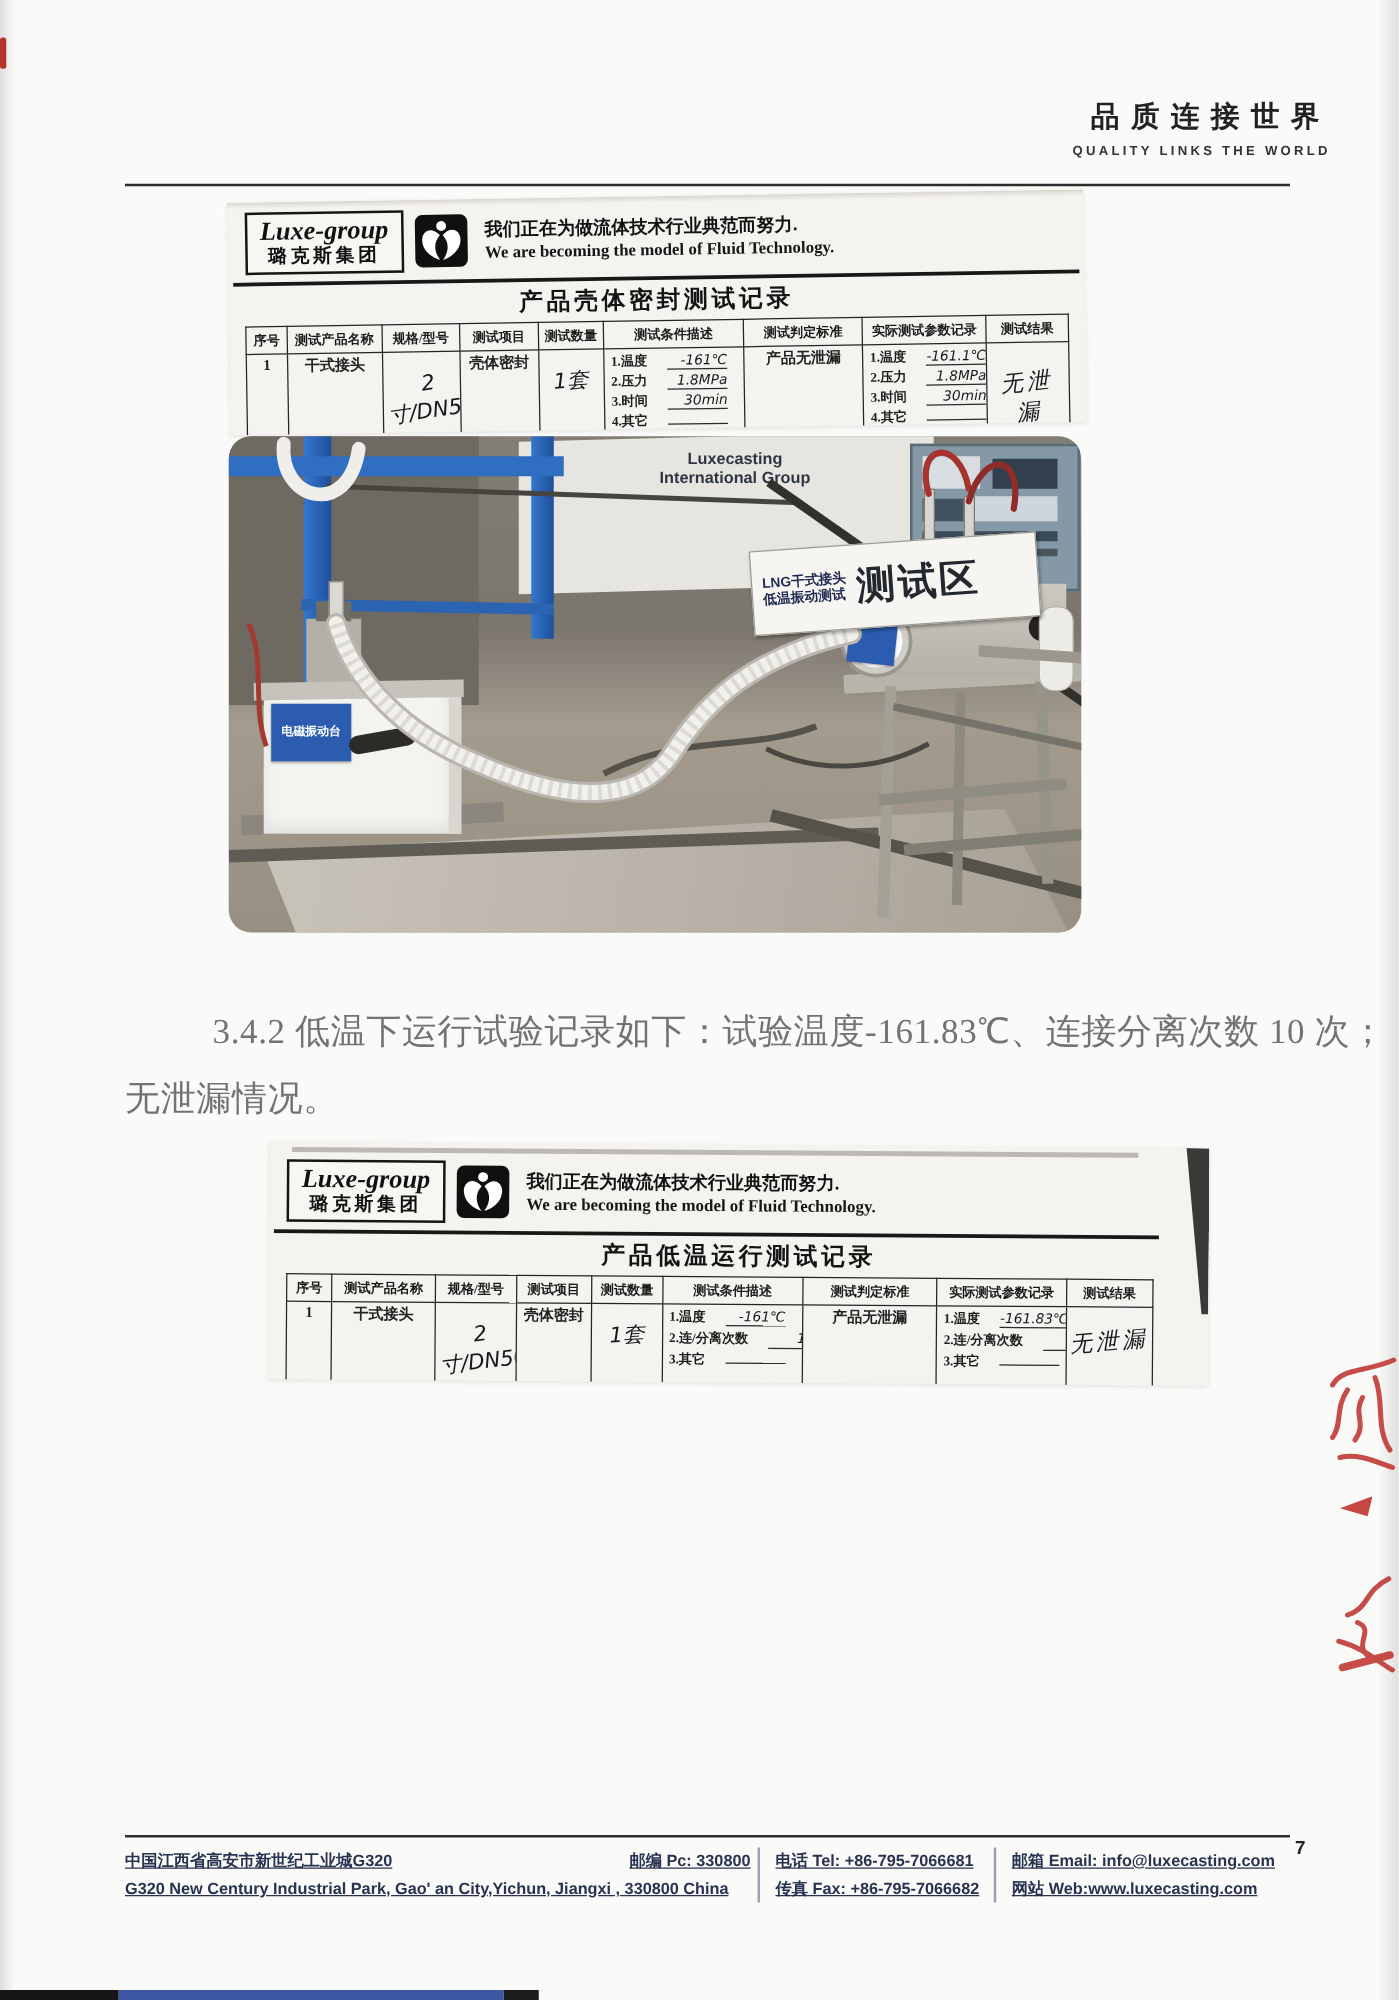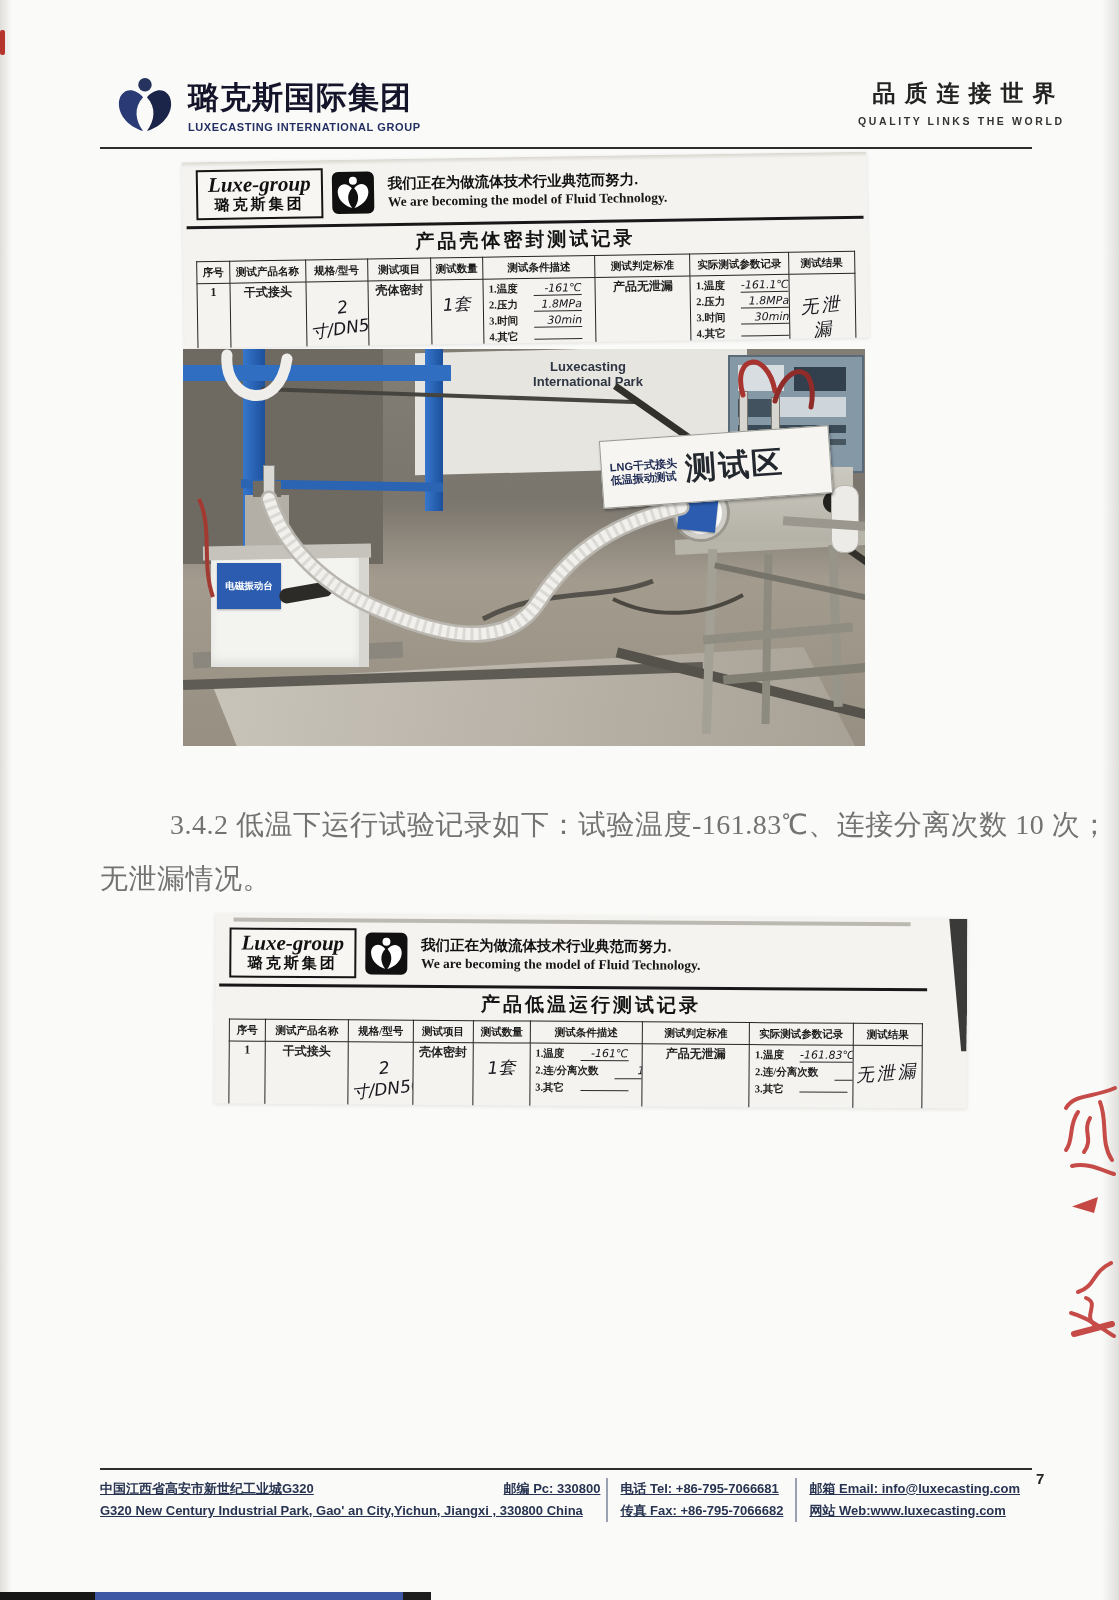--- a/index.html
+++ b/index.html
@@ -40,21 +40,21 @@
   .hw{font-family:"DejaVu Sans",sans-serif;font-style:italic;font-weight:500;color:#17171d;}
   .hw-spec{display:inline-block;font-size:17px;transform:rotate(-7deg);margin-top:14px;}
   .hw-qty{display:inline-block;font-size:17px;transform:rotate(-3deg);margin-top:12px;}
   .hw-res{display:inline-block;font-size:18px;transform:rotate(-5deg);margin-top:18px;letter-spacing:3px;}
   .cut td{border-bottom:none;}
 
   
   .para{font-family:"Liberation Serif",serif;font-size:28px;color:#737373;letter-spacing:.5px;white-space:nowrap;}
 
   
-  .photo{background:linear-gradient(180deg,#827d75 0%,#7a756d 38%,#a39b8e 58%,#978f82 100%);overflow:hidden;}
+  .photo{background:linear-gradient(180deg,#827d75 0%,#7a756d 38%,#a39b8e 58%,#978f82 100%);overflow:hidden;border-radius:18px;}
   .photo-walltext{text-align:center;color:#2e3644;font-weight:bold;font-size:13px;line-height:15px;}
   .sign{background:#f6f5f1;border:1px solid #9a9a94;box-shadow:1px 2px 3px rgba(0,0,0,.35);
         display:flex;align-items:center;padding:4px 8px;}
   .sign-small{font-size:11px;font-weight:bold;color:#1e2a52;line-height:13px;white-space:nowrap;}
   .sign-big{font-size:31px;font-weight:900;color:#23282f;letter-spacing:2px;margin-left:8px;}
   .bluelabel{background:#2b5cb0;color:#fff;font-weight:bold;box-shadow:0 1px 2px rgba(0,0,0,.3);}
 
   
   .ft{color:#273350;font-weight:bold;font-size:13px;line-height:22px;white-space:nowrap;text-decoration:underline;}
   .ft-group{padding:0 12px;}
@@ -66,33 +66,20 @@
 </style>
 </head>
 <body>
 
 <div class="page">
 
   <div class="abs edgeL" style="left:0;top:0;width:12px;height:1600px;opacity:.75;"></div>
   <div class="abs edgeR" style="left:1102px;top:0;width:17px;height:1600px;opacity:.8;"></div>
   <div class="abs" style="left:0;top:30px;width:5px;height:25px;background:#b5342c;border-radius:2px;"></div>
 
-  <div class="abs" style="left:116px;top:72px;width:430px;height:66px;display:flex;align-items:center;">
-    <span style="width:58px;height:60px;display:inline-block;">
-      <svg viewBox="0 0 60 60" width="58" height="60">
-        <circle cx="30" cy="9" r="7" fill="#27335f"></circle>
-        <path d="M28,22 C16,8 2,16 3,30 C4,45 18,54 28,57 C20,46 18,33 28,22 Z" fill="#2a3a75"></path>
-        <path d="M32,22 C44,8 58,16 57,30 C56,45 42,54 32,57 C40,46 42,33 32,22 Z" fill="#1b2449"></path>
-      </svg>
-    </span>
-    <span style="margin-left:14px;">
-      <div class="hdr-cn">璐克斯国际集团</div>
-      <div class="hdr-en">LUXECASTING INTERNATIONAL GROUP</div>
-    </span>
-  </div>
   <div class="abs" style="left:858px;top:78px;text-align:left;">
     <div class="hdr-r-cn">品质连接世界</div>
     <div class="hdr-r-en">QUALITY LINKS THE WORLD</div>
   </div>
   <div class="abs hdr-rule" style="left:100px;top:147px;width:932px;"></div>
 
   <div class="abs scan" style="left:183px;top:157px;width:685px;height:186px;transform:rotate(-0.9deg);">
     <div class="abs" style="left:0;top:0;width:100%;height:5px;background:linear-gradient(180deg,#d9d6cf,rgba(217,214,207,0));"></div>
     <div class="brandrow">
       <div class="brandbox">
@@ -166,21 +153,21 @@
     </tbody>
       </table>
   </div>
 
   <div class="abs photo" style="left:183px;top:349px;width:682px;height:397px;">
 
     <div class="abs" style="left:0;top:0;width:200px;height:215px;background:#6e6961;"></div>
     <div class="abs" style="left:232px;top:0;width:332px;height:122px;background:#e7e5df;transform:skewY(-1.5deg);"></div>
     <div class="abs photo-walltext" style="left:300px;top:10px;width:210px;">
       <div>Luxecasting</div>
-      <div>International Park</div>
+      <div>International Group</div>
     </div>
 
     <div class="abs" style="left:545px;top:6px;width:132px;height:114px;background:#8498a6;border:2px solid #5a6a76;">
       <div class="abs" style="left:8px;top:8px;width:46px;height:26px;background:#d8dde2;"></div>
       <div class="abs" style="left:64px;top:10px;width:52px;height:24px;background:#31404c;"></div>
       <div class="abs" style="left:8px;top:42px;width:34px;height:18px;background:#42525e;"></div>
       <div class="abs" style="left:50px;top:40px;width:66px;height:20px;background:#cfd6db;"></div>
       <div class="abs" style="left:8px;top:68px;width:108px;height:8px;background:#3a4a56;"></div>
       <div class="abs" style="left:8px;top:82px;width:108px;height:6px;background:#47565f;"></div>
     </div>

